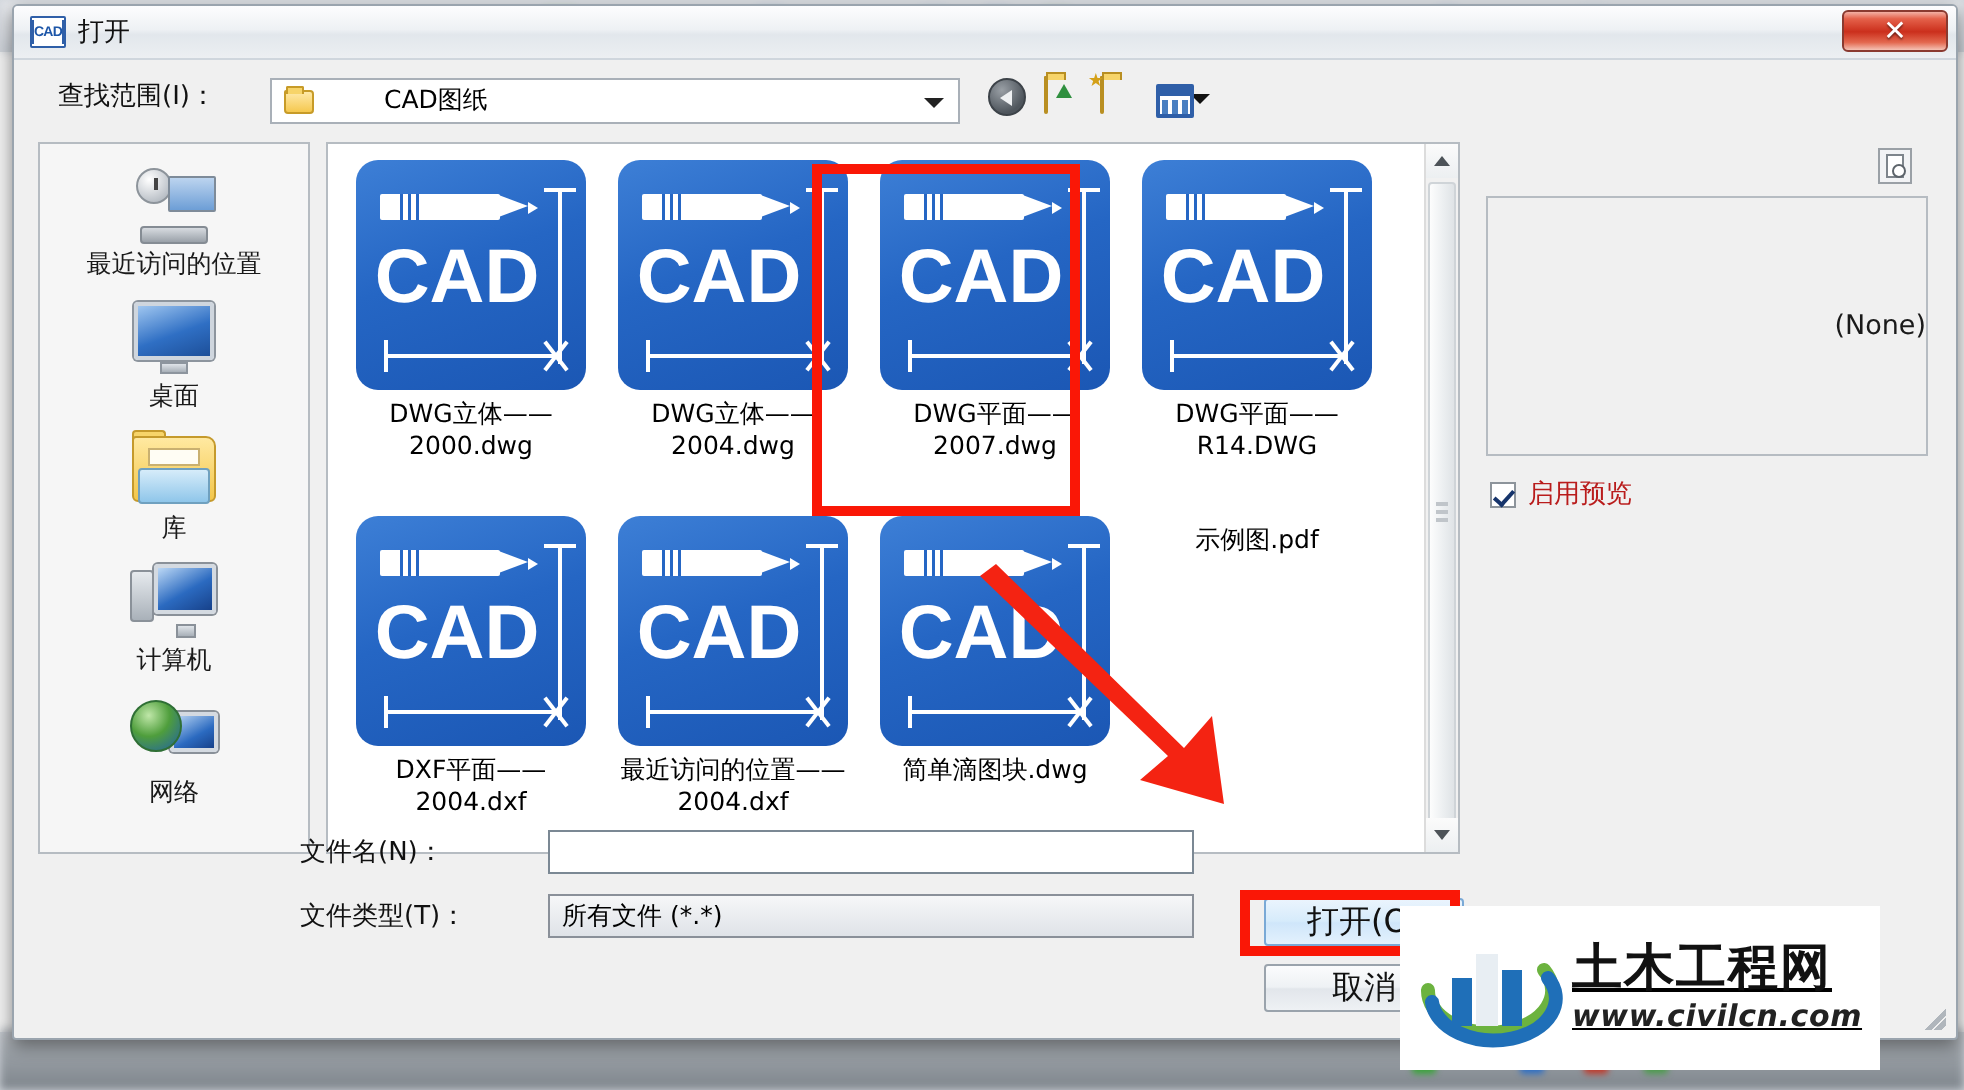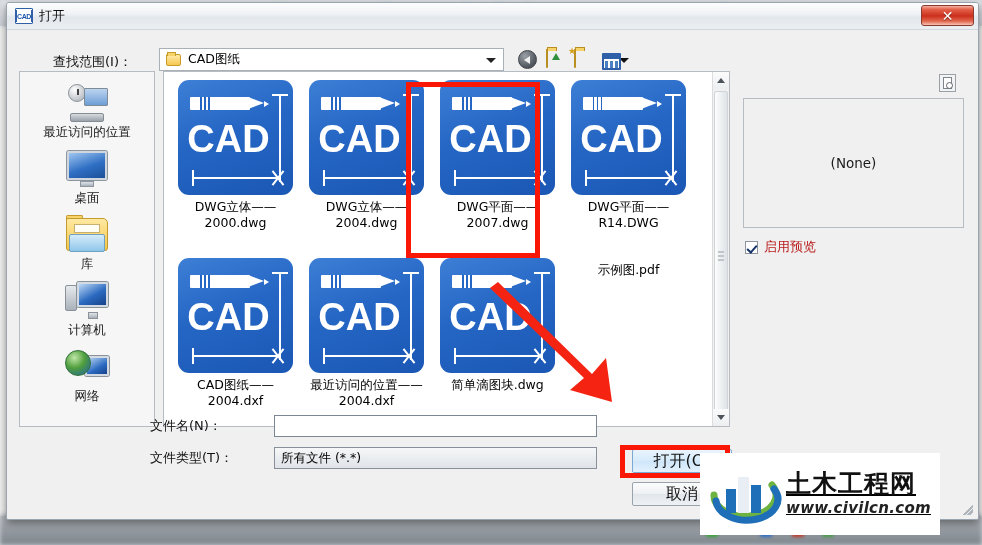--- a/index.html
+++ b/index.html
@@ -65,31 +65,31 @@
     border: 1px solid #8a3a30; border-radius: 3px;
     background: linear-gradient(180deg,#f3b0a4 0%, #e4614a 18%, #cb2f1c 52%, #e3684f 80%, #f5c2b5 100%);
     color: #fff; font-size: 14px; font-weight: bold;
     display: flex; align-items: center; justify-content: center;
     text-shadow: 0 1px 1px rgba(0,0,0,.45);
     cursor: pointer;
   }
 
   
   .lookin {
-    display: flex; align-items: flex-end; height: 32px;
-    padding: 0 12px 0 22px; margin-top: 9px; margin-left: 24px;
+    display: flex; align-items: flex-start; height: 32px;
+    padding: 0 12px 0 22px; margin-top: 9px;
   }
   .lookin-label { font-size: 13px; color: #111; width: 106px;
     font-family: "DejaVu Sans", sans-serif; }
   .combo {
     position: relative; height: 23px; background: #fff;
     border: 1px solid #a9b0b8; display: flex; align-items: center;
     padding-left: 6px;
   }
-  .combo.path { width: 345px; }
+  .combo.path { width: 345px; gap: 28px; }
   .combo .folder-ic {
     width: 15px; height: 12px; margin-right: 7px; position: relative; flex: none;
     background: linear-gradient(180deg,#ffe9a8 0%, #f5c84f 100%);
     border: 1px solid #c79b28; border-radius: 1px 2px 2px 2px;
   }
   .combo .folder-ic:before {
     content:""; position:absolute; left:0; top:-3px; width:7px; height:3px;
     background:#f7d469; border:1px solid #c79b28; border-bottom:none; border-radius:1px 1px 0 0;
   }
   .combo-text { font-size: 12.5px; color: #000; font-family: "DejaVu Sans", sans-serif; }
@@ -346,21 +346,21 @@
   .pv-tool .doc {
     position:absolute; left:3px; top:2px; width:9px; height:12px;
     background:#fff; border:1px solid #7e858c;
   }
   .pv-tool .mag {
     position:absolute; right:2px; bottom:2px; width:7px; height:7px; border-radius:50%;
     border:1.5px solid #5d646b; background:#fff;
   }
   .pv-box {
     height: 130px; margin: 0 2px; background: #f0f0f0;
-    border: 1px solid #b6bcc2; display:flex; align-items:center; justify-content:center;
+    border: 1px solid #b6bcc2; display:flex; align-items:center; justify-content:flex-end;
   }
   .pv-none { font-size: 13.5px; color: #1a1a1a; font-family: "DejaVu Sans", sans-serif; }
   .pv-chk { display:flex; align-items:center; margin: 10px 0 0 4px; cursor: pointer; }
   .chkbox {
     width: 13px; height: 13px; border: 1px solid #8d949b; background: #fff;
     position: relative; margin-right: 6px; flex: none;
   }
   .chkbox:after {
     content:""; position:absolute; left:3px; top:1px; width:4px; height:8px;
     border: solid #16346b; border-width: 0 2px 2px 0; transform: rotate(42deg);
@@ -623,21 +623,21 @@
                 <i class="tip"></i>
                 <i class="notch"></i>
                 <i class="nib"></i>
             </div>
             <div class="cad-text">CAD</div>
             <i class="dim-v"></i>
             <i class="dim-h"></i>
             <i class="dim-x"></i>
           </div>
           <div class="cell-lbl">
-            <div>CAD图纸——</div>
+            <div>DXF平面——</div>
             <div>2004.dxf</div>
           </div>
         </div>
 
         <div class="cell">
           <div class="cadicon">
             <div class="cad-pencil">
               <i class="bodyp"></i>
                 <i class="tip"></i>
                 <i class="notch"></i>

